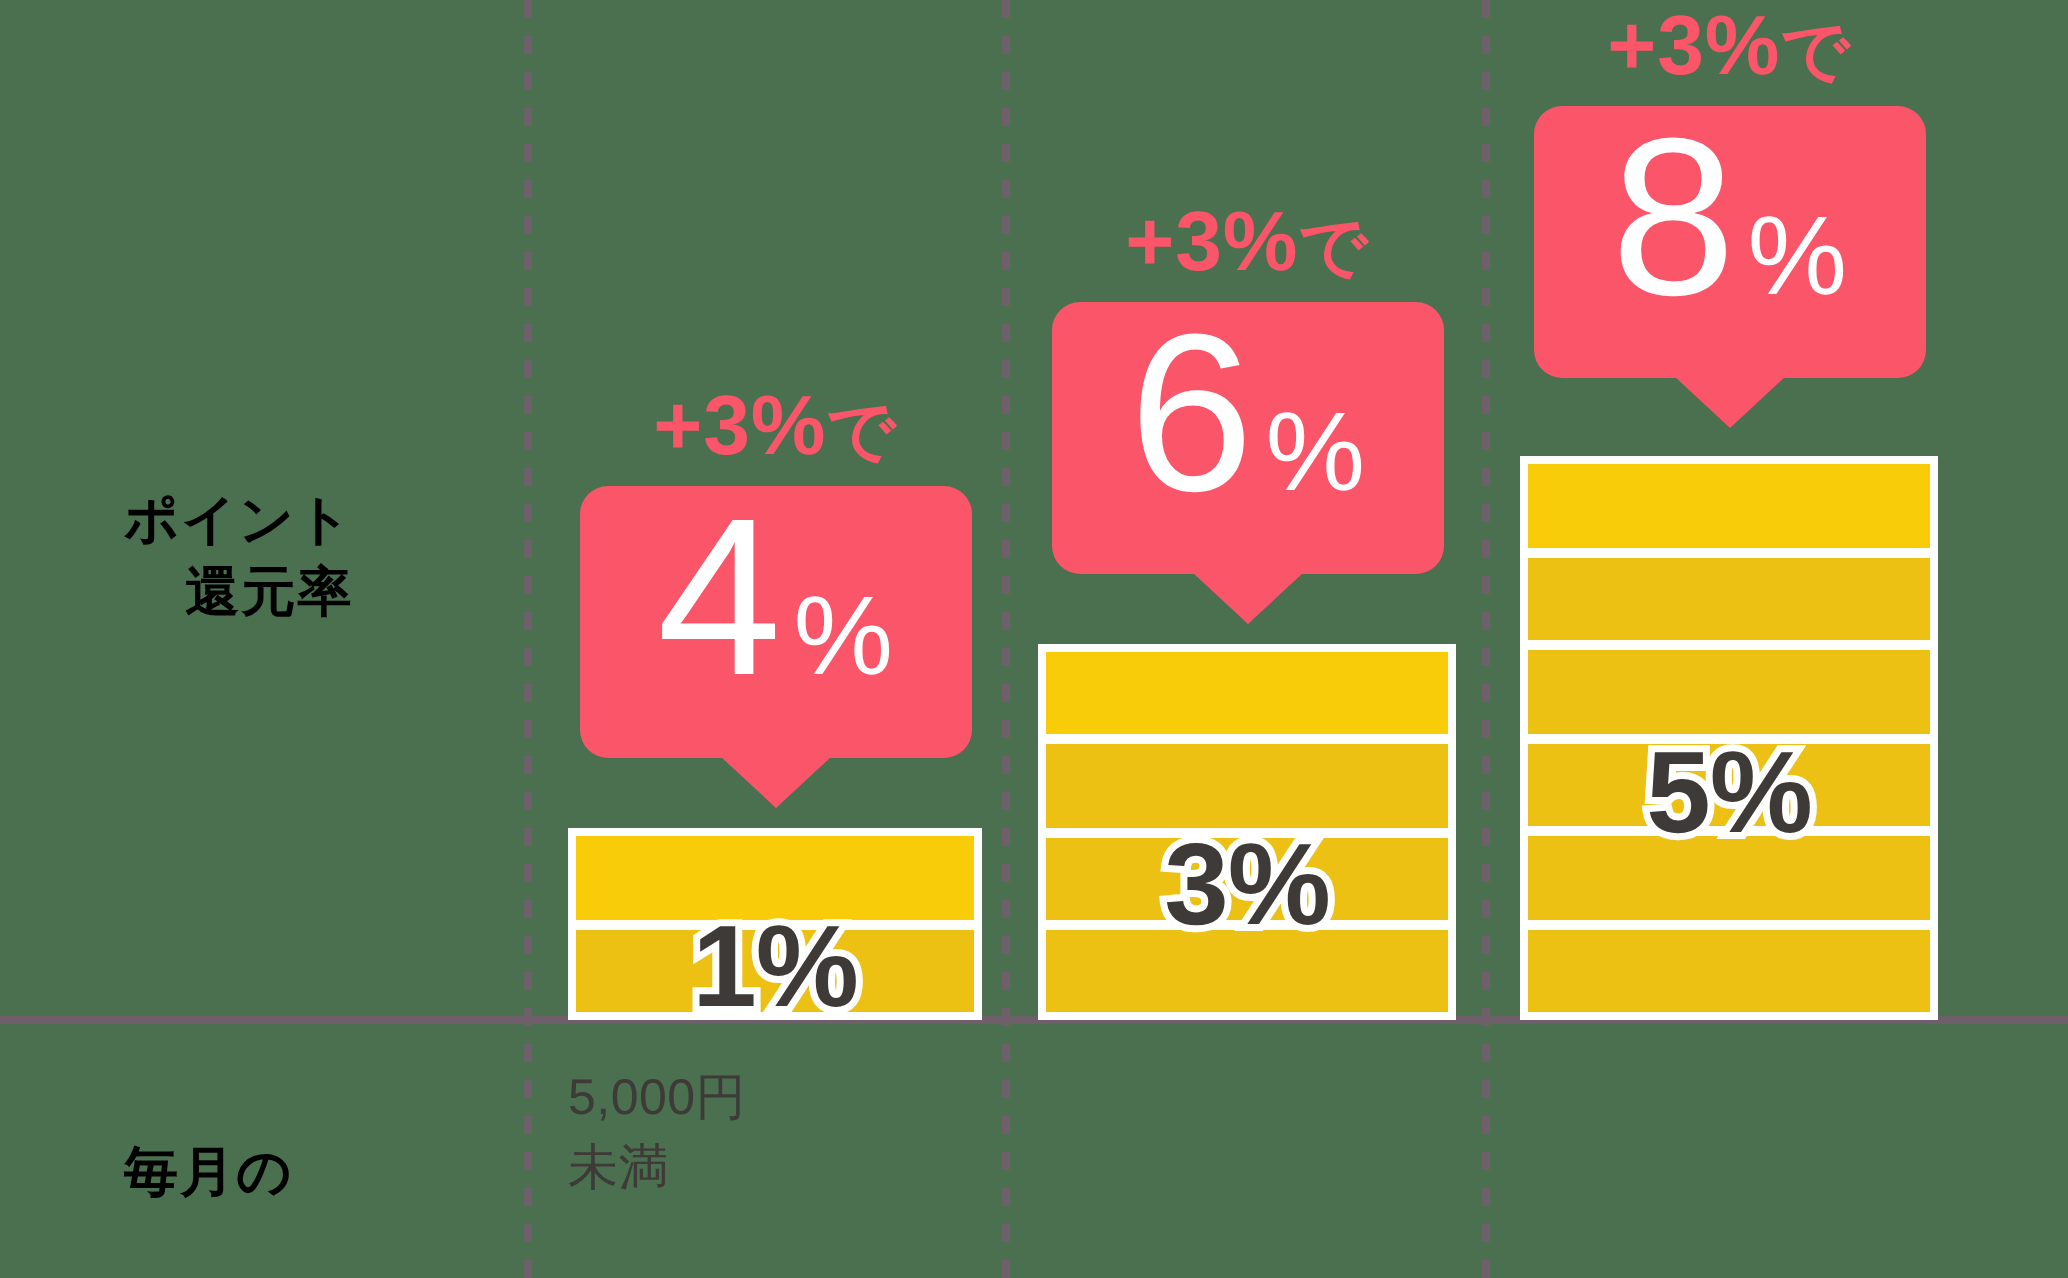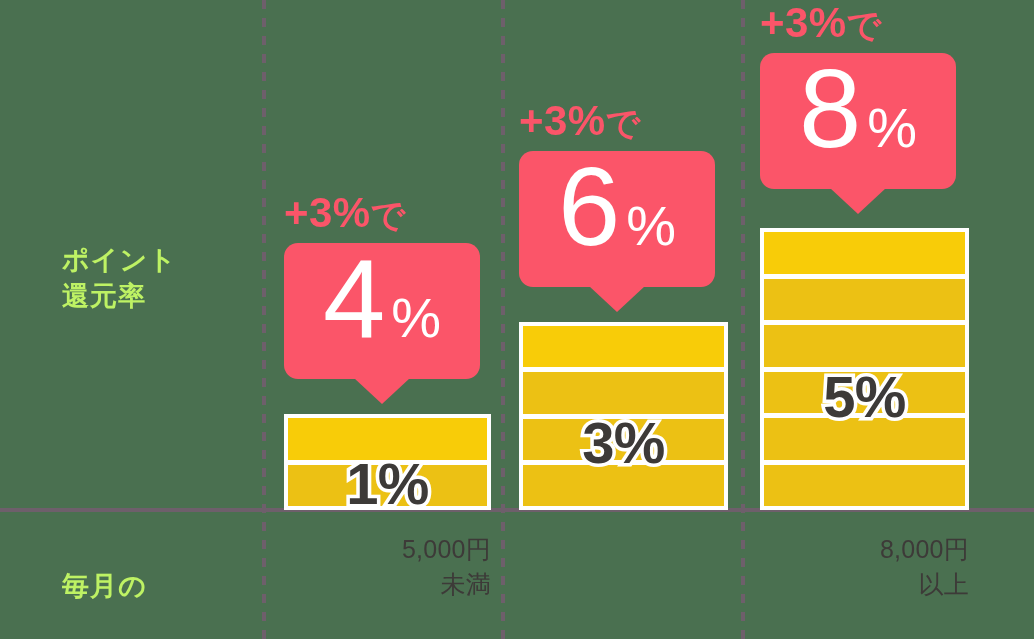--- a/index.html
+++ b/index.html
@@ -37,26 +37,26 @@
     position: absolute;
     left: 0;
     width: 1034px;
     height: 4px;
     background: #6e5f6b;
   }
 
   
   .row-label {
     position: absolute;
-    color: #bef264;
+    color: #000000;
     font-weight: 700;
     line-height: 1.32;
     letter-spacing: 0.04em;
     white-space: pre-line;
-    text-align: left;
+    text-align: right;
   }
   #label-point {
     left: 62px;
     top: 243px;
     font-size: 27px;
   }
   #label-fee {
     left: 62px;
     top: 533px;
     font-size: 27px;
@@ -106,21 +106,21 @@
     pointer-events: none;
   }
 
   
   .bubble-wrap {
     position: absolute;
     left: 0;
     width: 100%;
     display: flex;
     flex-direction: column;
-    align-items: flex-start;
+    align-items: center;
   }
   .bubble-plus {
     color: #fb5569;
     font-weight: 700;
     font-size: 42px;
     line-height: 1;
     letter-spacing: 0.01em;
     margin-bottom: 9px;
     white-space: nowrap;
   }
@@ -160,21 +160,21 @@
     line-height: 1;
     margin-left: 6px;
   }
 
   
   .tick {
     position: absolute;
     top: 532px;
     left: 0;
     width: 100%;
-    text-align: right;
+    text-align: left;
     color: #3d3a38;
     font-size: 25px;
     line-height: 1.4;
     white-space: pre-line;
     letter-spacing: 0.01em;
   }
 </style>
 </head>
 <body>
 
@@ -253,17 +253,15 @@
     <div class="bar" style="height:282px;">
       <div class="seg top"></div>
       <div class="seg"></div>
       <div class="seg"></div>
       <div class="seg"></div>
       <div class="seg"></div>
       <div class="seg"></div>
     </div>
     <div class="bar-value" style="top:368px;">5%</div>
 
-    <div class="tick">8,000円
-以上</div>
   </div>
 
 </div>
 
 </body></html>

